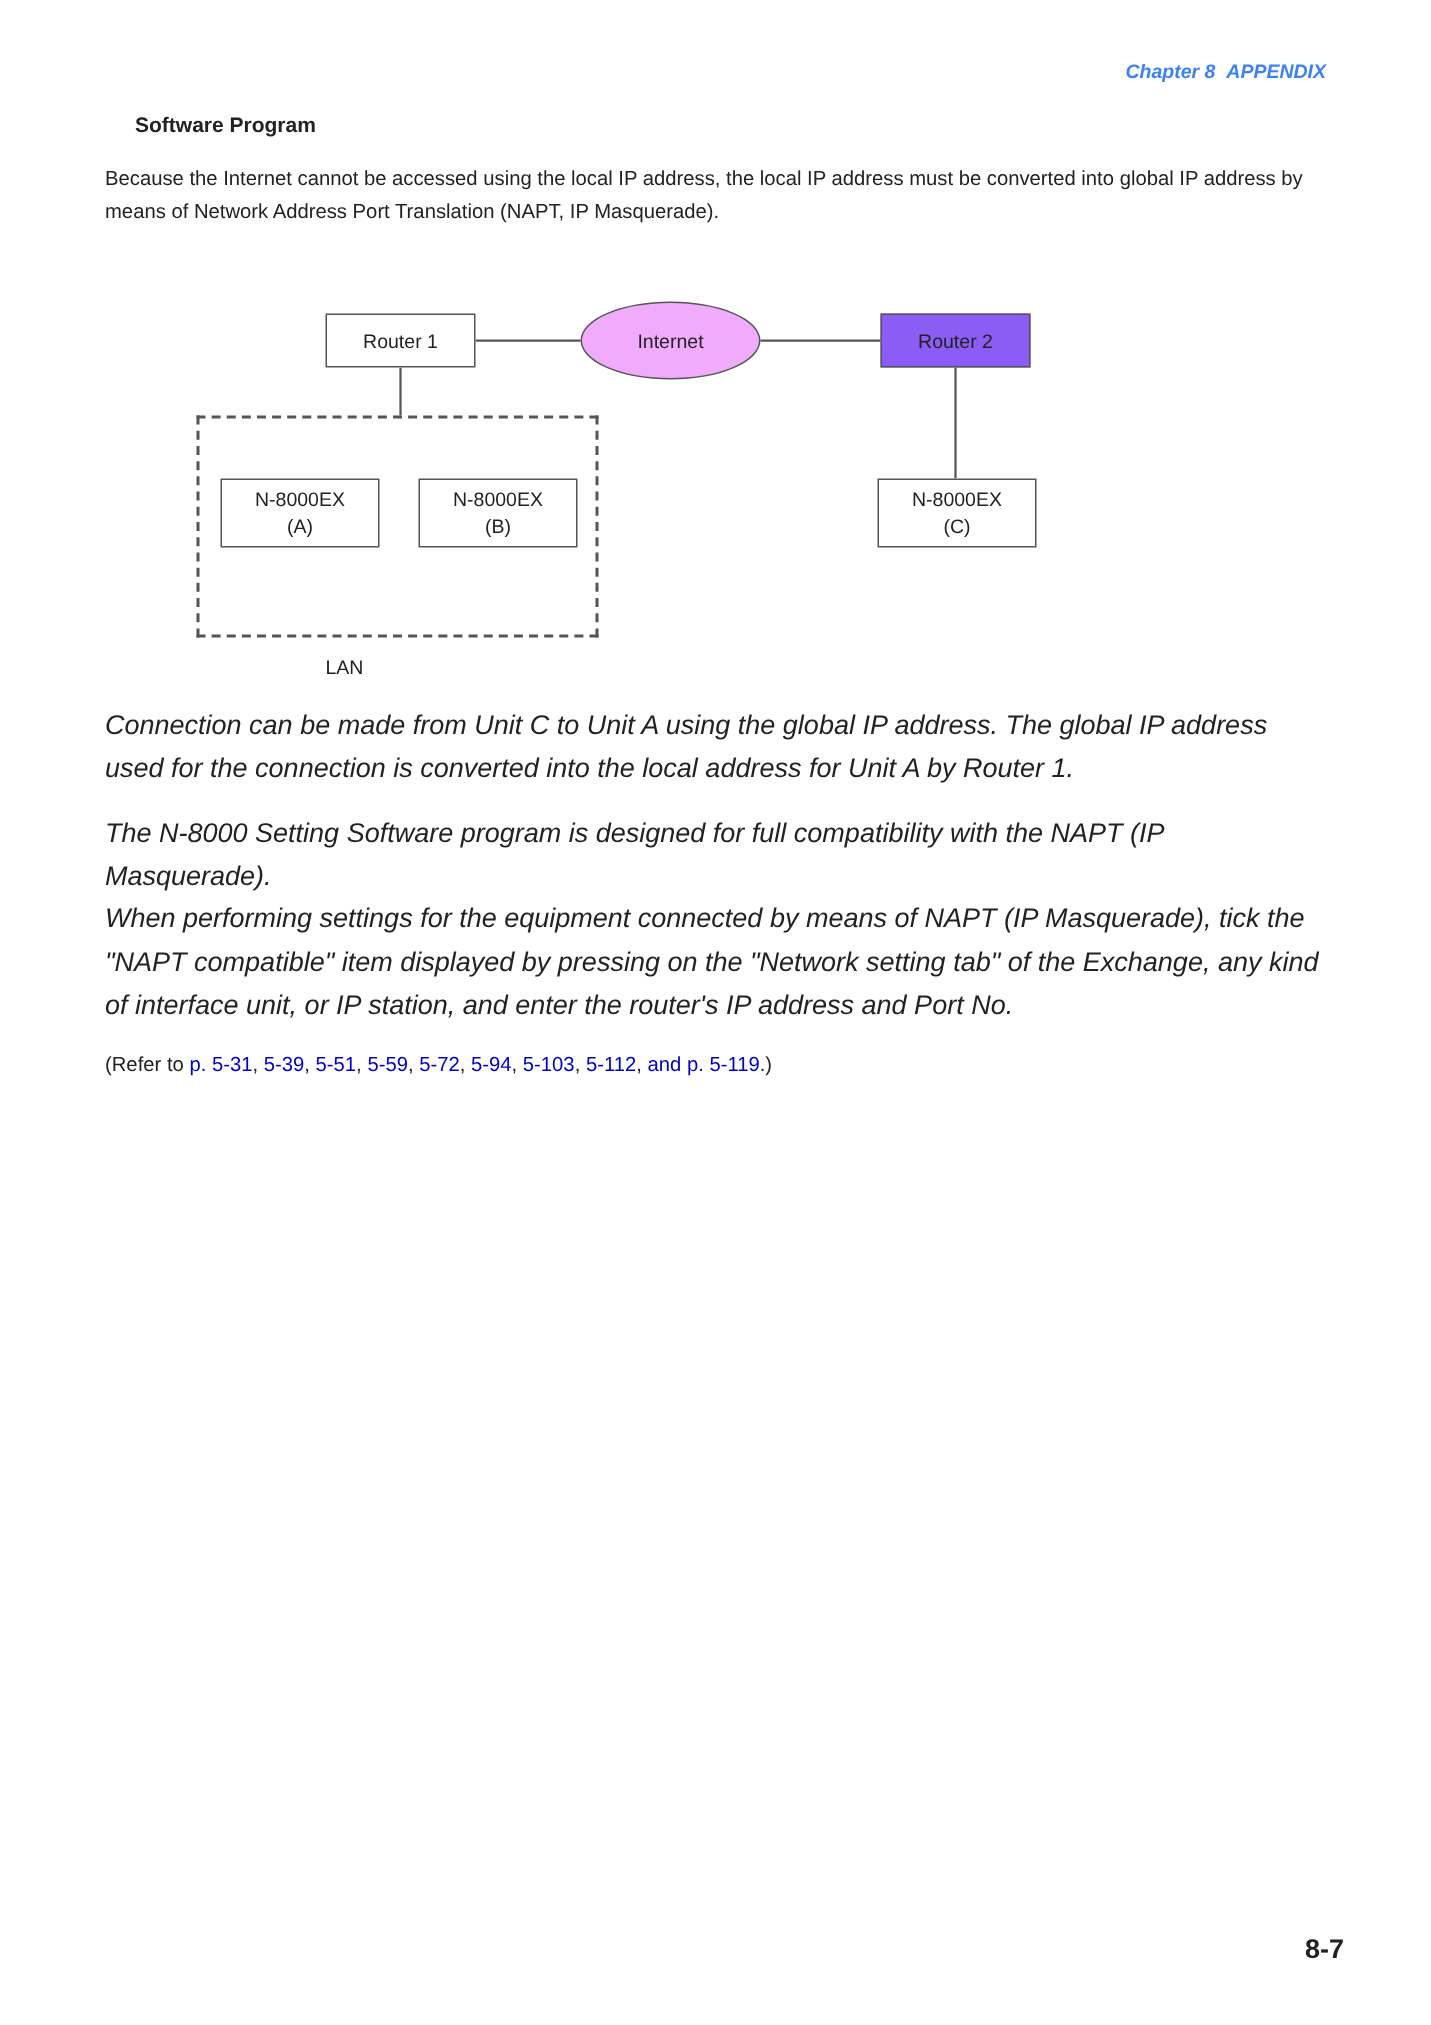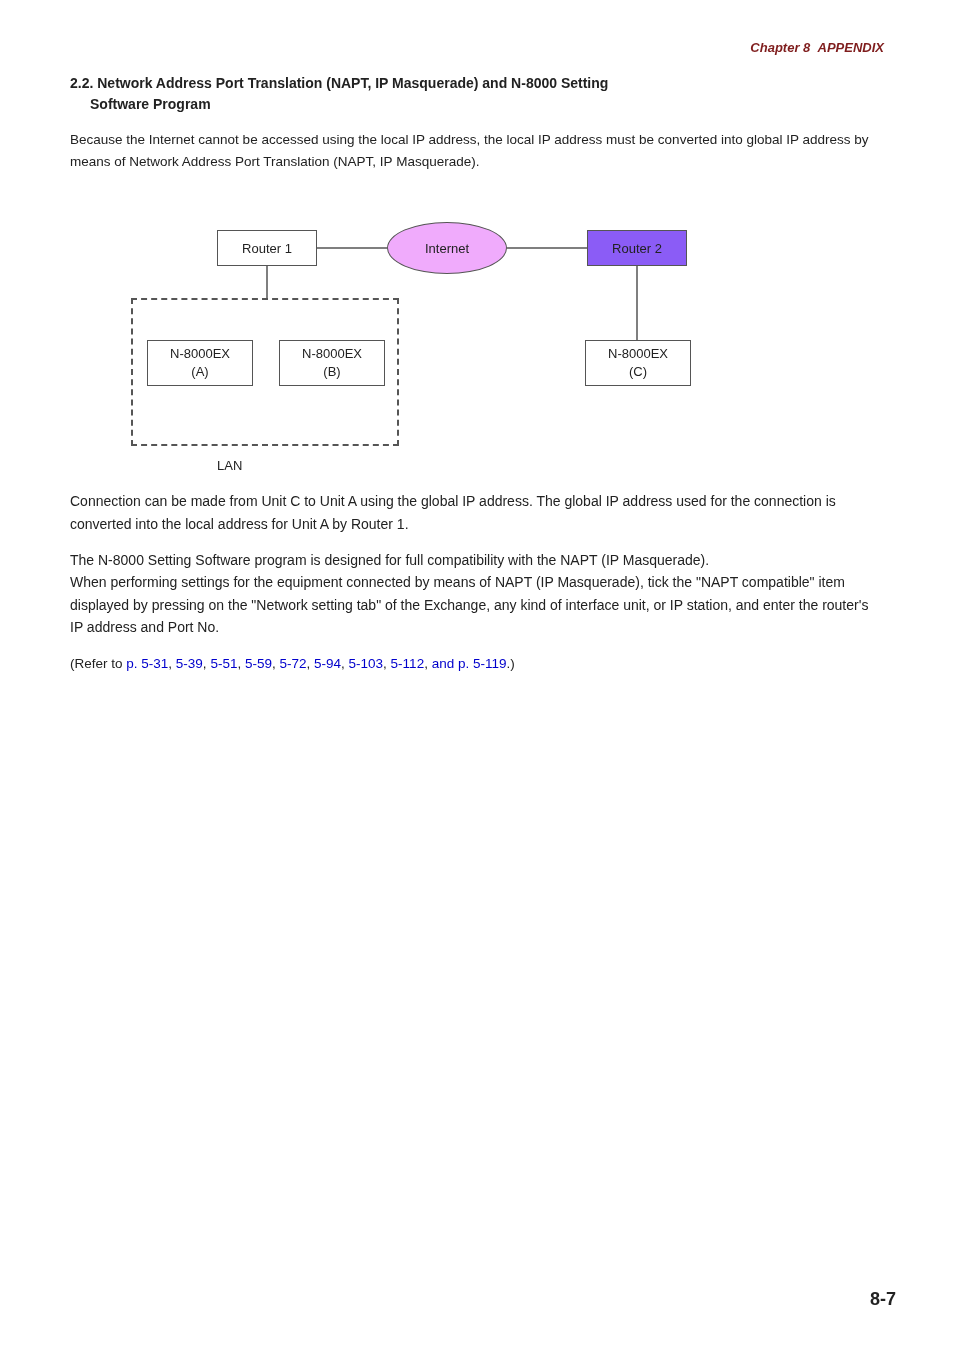--- a/index.html
+++ b/index.html
@@ -16,21 +16,21 @@
       width: 954px;
       min-height: 1350px;
       padding: 40px 70px 60px 70px;
       position: relative;
     }
     .chapter-header {
       text-align: right;
       font-style: italic;
       font-size: 13px;
       margin-bottom: 18px;
-      color: #7f1d1d;
+      color: #3b82f6;
     }
     .chapter-header span {
       font-weight: bold;
     }
     .section-title {
       font-weight: bold;
       font-size: 14px;
       margin-bottom: 14px;
       line-height: 1.5;
     }
@@ -166,23 +166,24 @@
     }
     svg.lines {
       position: absolute;
       top: 0;
       left: 0;
       width: 720px;
       height: 280px;
       pointer-events: none;
     }
     .connection-text {
-      font-size: 14px;
+      font-size: 18px;
       line-height: 1.6;
       margin-bottom: 14px;
+      font-style: italic;
     }
     .refer-text {
       font-size: 13.5px;
       line-height: 1.6;
       margin-bottom: 14px;
     }
     .link {
       color: #0000cc;
       text-decoration: none;
     }
@@ -198,21 +199,20 @@
 </head>
 <body>
 
 <div class="page">
 
   <div class="chapter-header">
     <em><span>Chapter 8</span>&nbsp;&nbsp;<span>APPENDIX</span></em>
   </div>
 
   <div class="section-title">
-    <span>2.2. Network Address Port Translation (NAPT, IP Masquerade) and N-8000 Setting</span>
     <span class="indent">Software Program</span>
   </div>
 
   <p class="body-text">Because the Internet cannot be accessed using the local IP address, the local IP address must be converted into global IP address by means of Network Address Port Translation (NAPT, IP Masquerade).</p>
 
   <div class="diagram-container">
     <div class="diagram">
 
       <svg class="lines">
 

